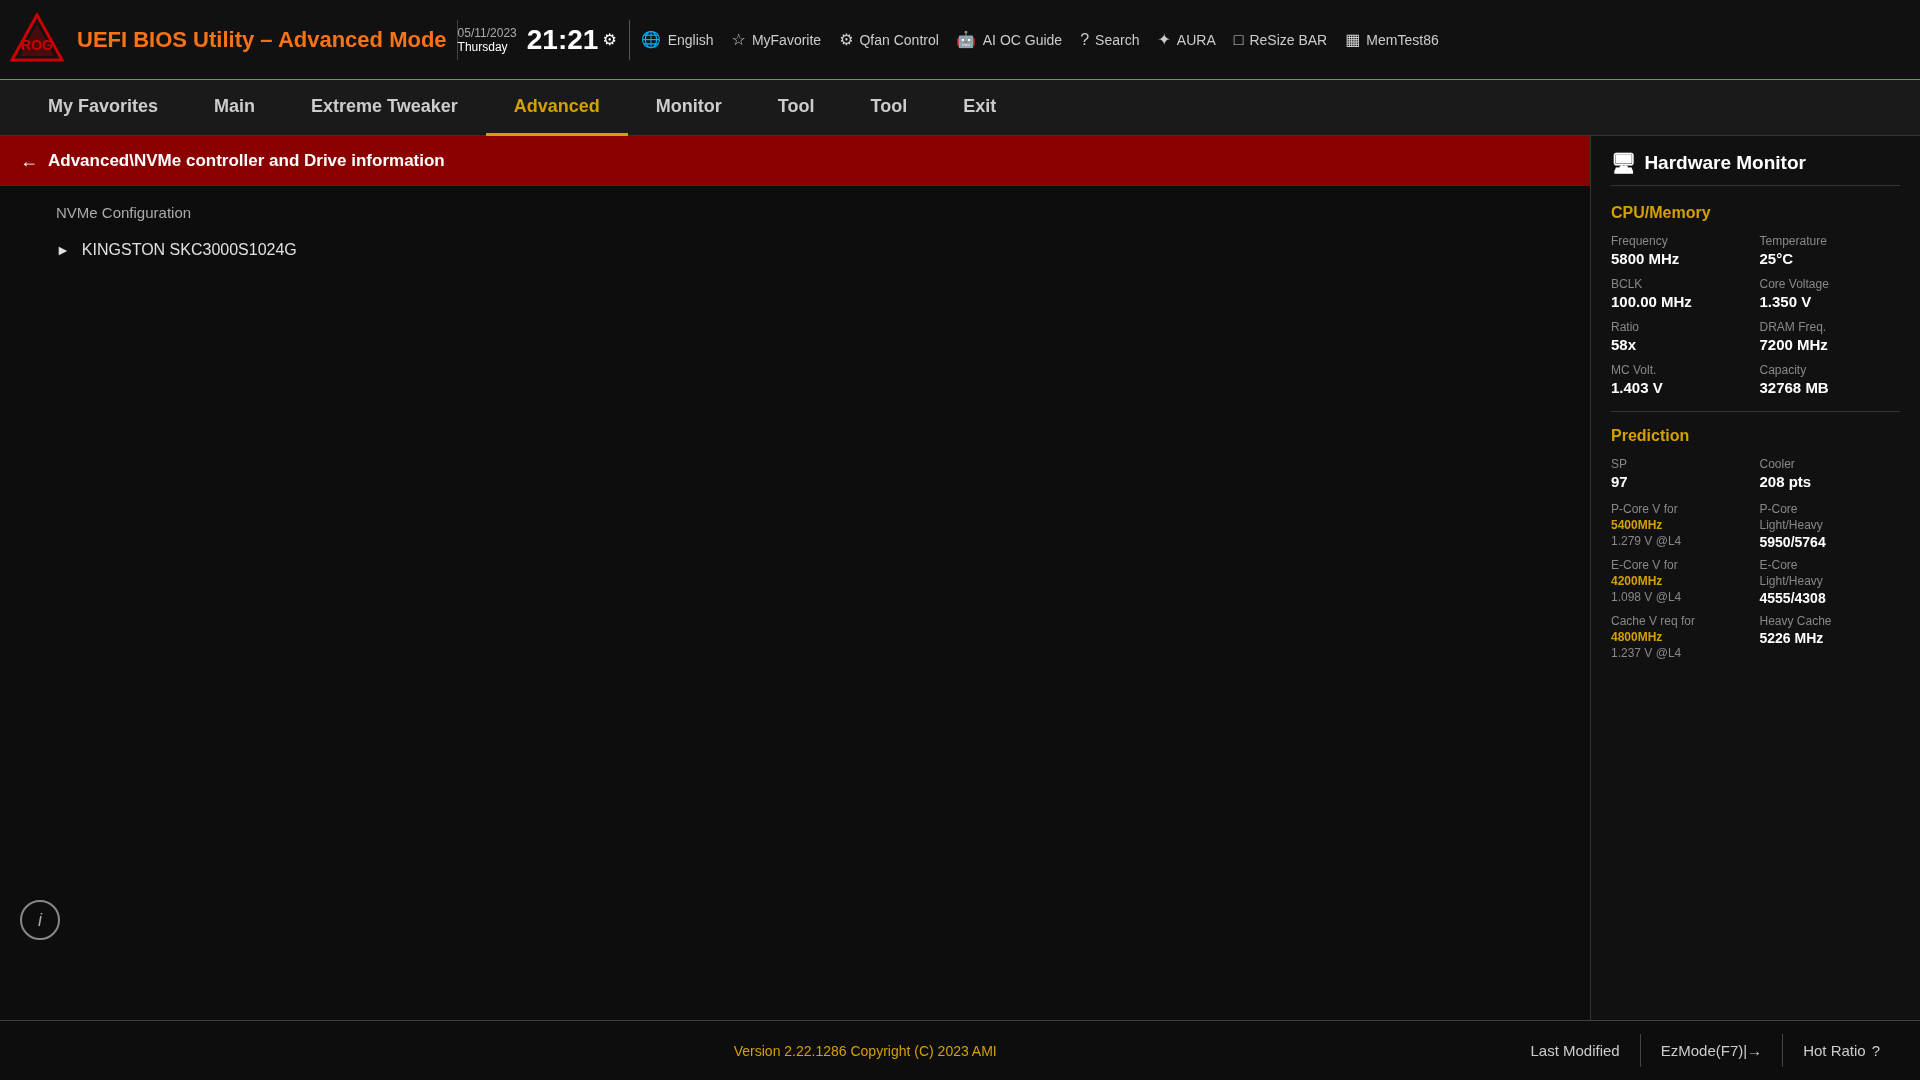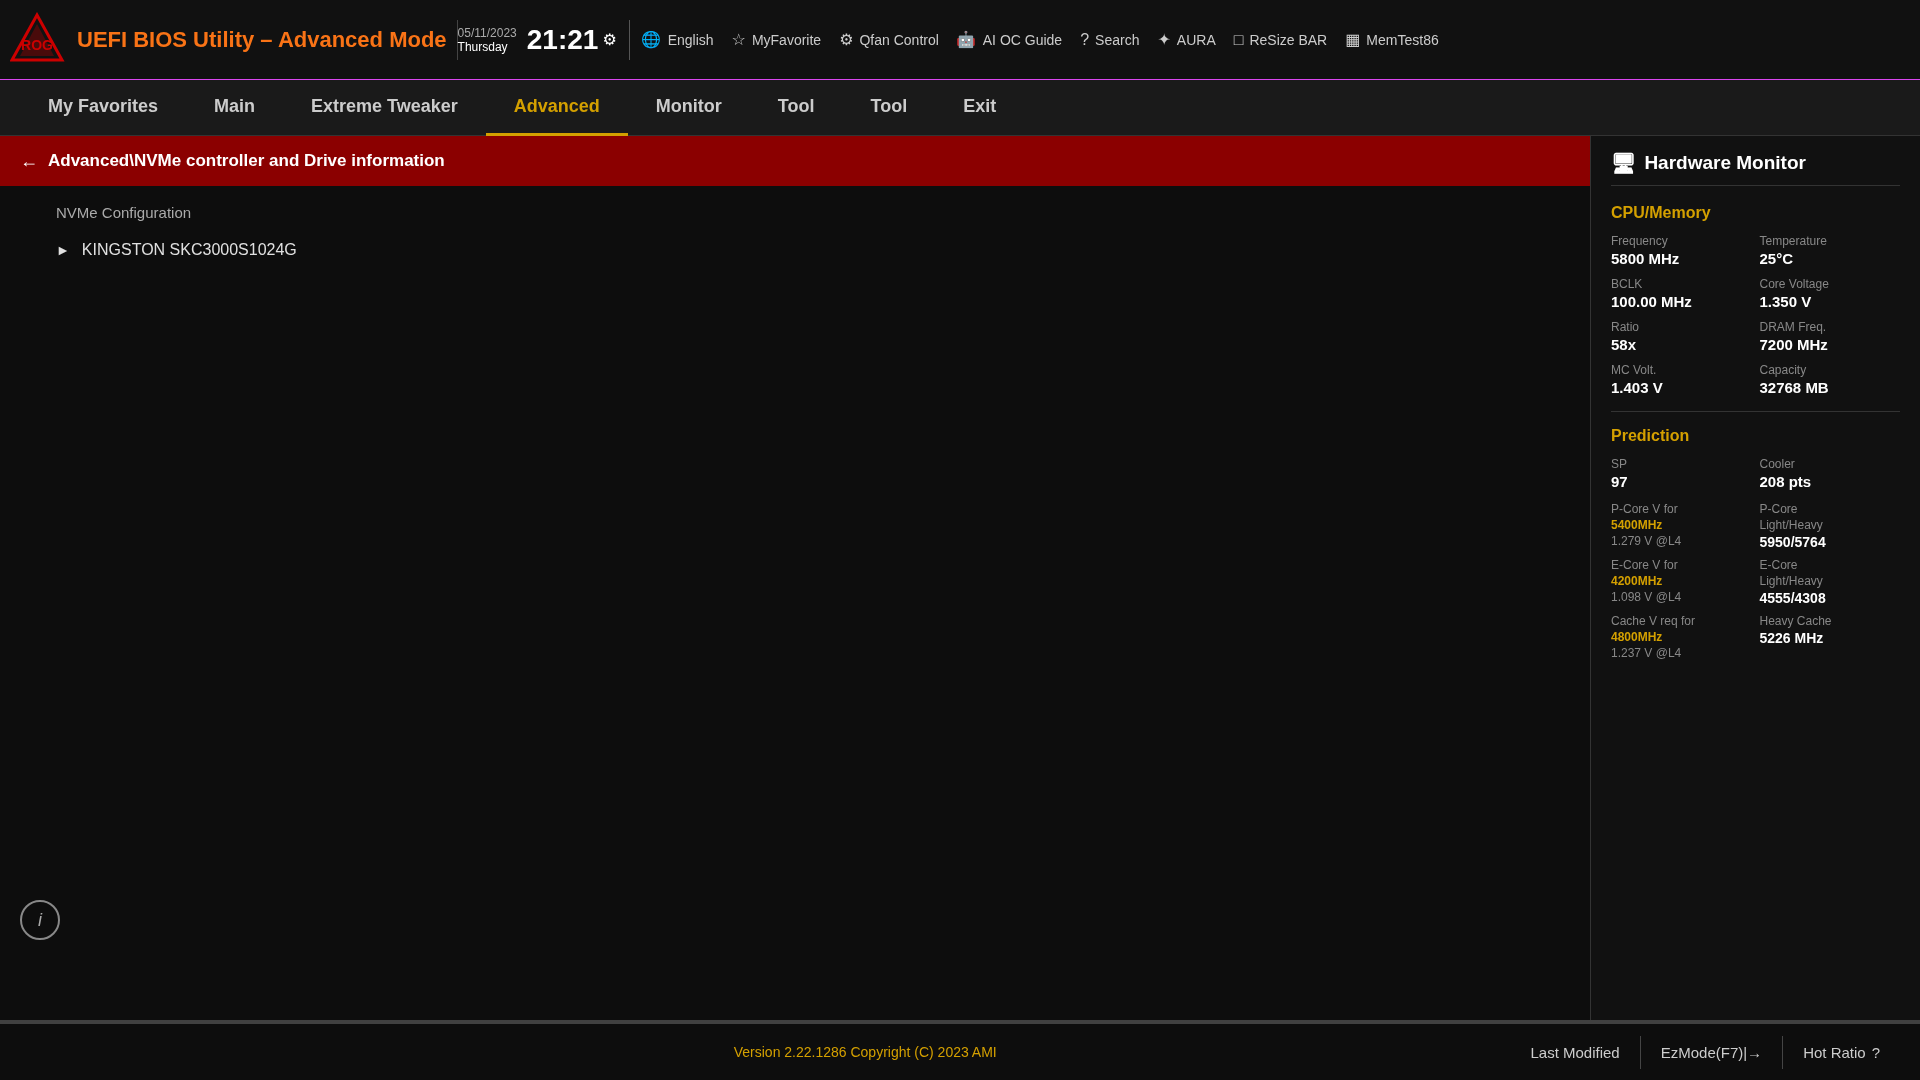--- a/index.html
+++ b/index.html
@@ -282,21 +282,21 @@
       font-size: 14px;
       font-weight: bold;
       color: #fff;
     }
 
     
     .bottom-bar {
       position: relative;
       z-index: 10;
       background: #0d0d0d;
-      border-top: 4px solid #404040;
+      border-top: 1px solid #404040;
       height: 60px;
       display: flex;
       align-items: center;
       justify-content: space-between;
       padding: 0 20px;
     }
     .version-text {
       font-size: 14px;
       color: #d4a000;
       text-align: center;

